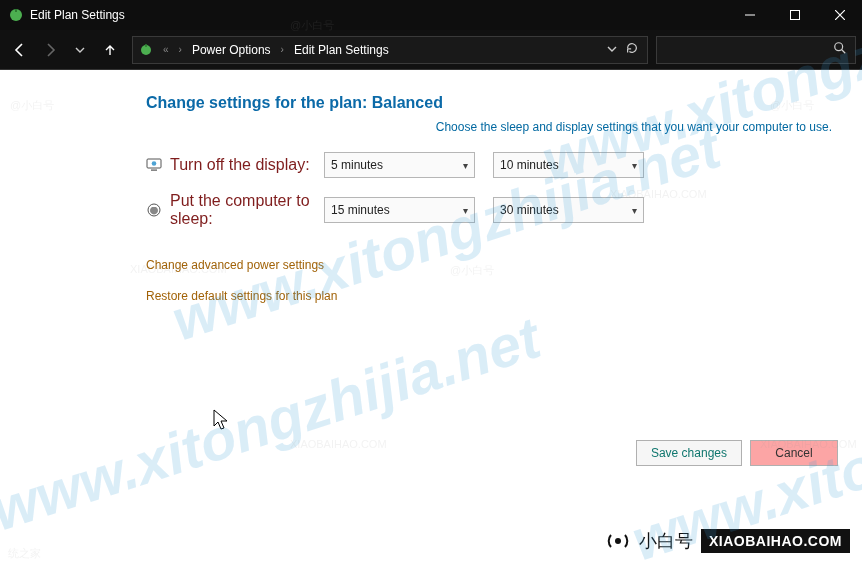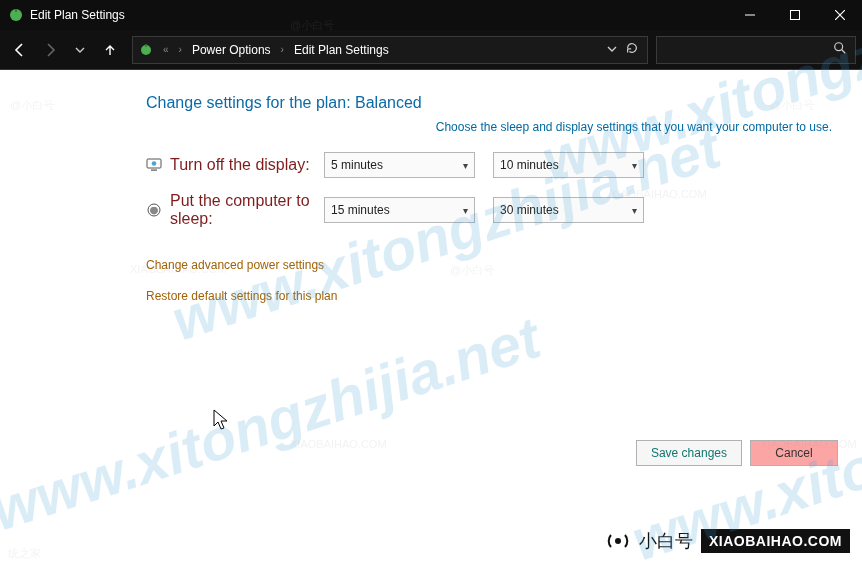--- a/index.html
+++ b/index.html
@@ -19,21 +19,21 @@
     .chev { color: #888; padding: 0 4px; font-size: 10px; }
     .crumb { padding: 2px 4px; white-space: nowrap; }
     .addr-right { margin-left: auto; display: flex; align-items: center; gap: 8px; padding-right: 4px; }
     .addr-btn { color: #ccc; }
 
     .searchbox { width: 200px; height: 28px; background: #191919; border: 1px solid #3a3a3a; display: flex; align-items: center; padding: 0 8px; color: #aaa; font-size: 12px; }
     .searchbox .sicn { margin-left: auto; color: #ccc; }
 
     .content { position: absolute; top: 70px; left: 0; right: 0; bottom: 0; background: #fff; }
     .inner { padding: 24px 30px 0 146px; color: #222; }
-    .heading { font-size: 16px; color: #0b6aa8; font-weight: 400; margin-bottom: 8px; }
+    .heading { font-size: 16px; color: #0b6aa8; font-weight: 700; margin-bottom: 8px; }
     .subhead { font-size: 12px; color: #0369a1; margin-bottom: 18px; text-align: right; }
 
     .colheaders { display: flex; align-items: center; margin-bottom: 14px; padding-left: 178px; }
     .colcell { display: flex; align-items: center; gap: 8px; font-size: 12px; color: #222; }
     .colcell.on { width: 168px; }
     .colcell.pl { width: 168px; }
 
     .row { display: flex; align-items: center; margin-bottom: 14px; }
     .rowlabel { width: 178px; display: flex; align-items: center; gap: 8px; font-size: 16px; color: #7f1d1d; }
     .rowicon { width: 16px; height: 16px; display: inline-flex; }

